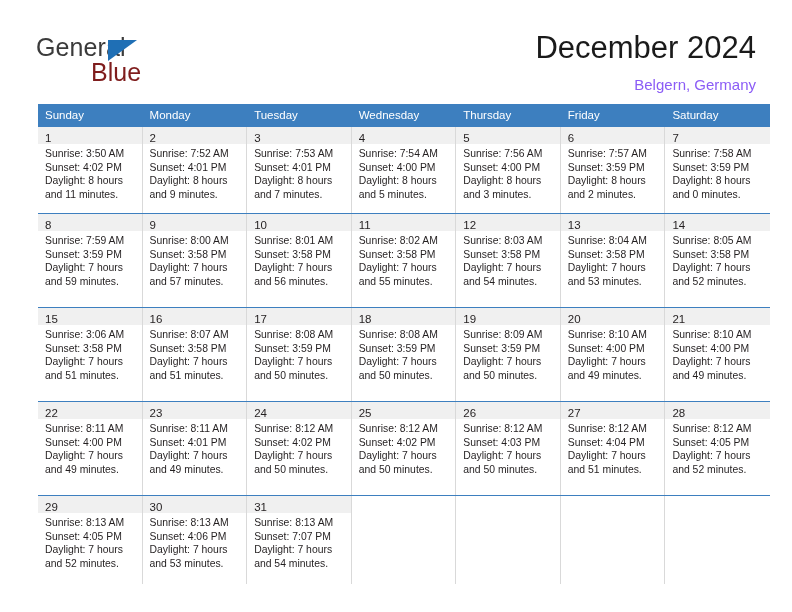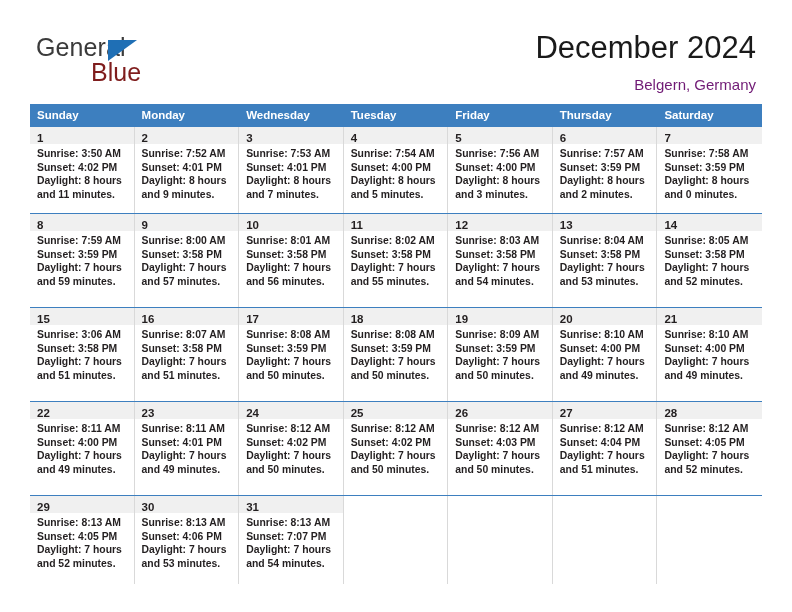--- a/index.html
+++ b/index.html
@@ -74,33 +74,32 @@
     text-align: right;
     line-height: 36px;
     white-space: nowrap;
   }
   .subtitle {
     position: absolute;
     right: 36px;
     top: 76px;
     font-size: 15px;
     font-weight: 400;
-    color: #701a75;
+    color: #8b5cf6;
     text-align: right;
     line-height: 18px;
     white-space: nowrap;
   }
 
   
   .calendar {
     position: absolute;
-    left: 30px;
+    left: 38px;
     top: 104px;
     width: 732px;
-    font-weight: bold;
   }
   .dow-row {
     display: flex;
     width: 732px;
     background: #3d7fbf;
   }
   .dow-cell {
     width: 104.57px;
     box-sizing: border-box;
     padding: 4px 0 4px 7px;
@@ -167,24 +166,24 @@
       <span class="logo-blue">Blue</span>
     </div>
     <div class="title">December 2024</div>
     <div class="subtitle">Belgern, Germany</div>
   </div>
 
   <div class="calendar">
     <div class="dow-row">
       <div class="dow-cell">Sunday</div>
       <div class="dow-cell">Monday</div>
+      <div class="dow-cell">Tuesday</div>
       <div class="dow-cell">Wednesday</div>
-      <div class="dow-cell">Tuesday</div>
+      <div class="dow-cell">Thursday</div>
       <div class="dow-cell">Friday</div>
-      <div class="dow-cell">Thursday</div>
       <div class="dow-cell">Saturday</div>
     </div>
 
     <div class="week-row w1">
       <div class="day-cell">
         <div class="daynum-band"><span class="daynum">1</span></div>
         <div class="day-lines">
           <div class="dline">Sunrise: 3:50 AM</div>
           <div class="dline">Sunset: 4:02 PM</div>
           <div class="dline">Daylight: 8 hours</div>

